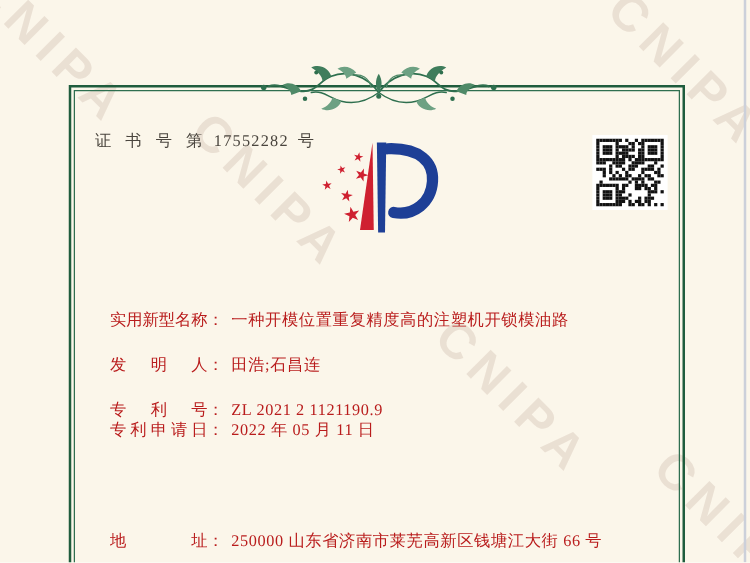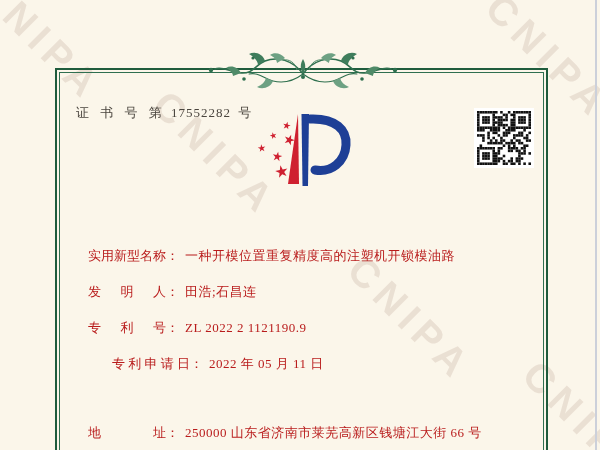--- a/index.html
+++ b/index.html
@@ -33,21 +33,21 @@
   .cert-no .pre{letter-spacing:4px;}
   .cert-no .num{margin-left:2px;letter-spacing:1px;font-family:Liberation Serif, serif;}
   .cert-no .suf{margin-left:4px;}
   .logo{position:absolute;left:250px;top:110px;}
   .qr{position:absolute;left:474px;top:108px;width:60px;height:60px;background:#fff;}
   .title{
     position:absolute;left:55px;top:182px;width:489px;text-align:center;
     font-size:30px;font-weight:600;letter-spacing:5px;color:#141414;
   }
   .field-row{position:absolute;left:88px;font-size:13px;color:#b91c1c;white-space:nowrap;}
-  .row0{top:247px;}.row1{top:283px;}.row2{top:319px;}.row3{top:355px;margin-left:24px;}.row4{top:391px;}.row5{top:424px;text-decoration:underline;}
+  .row0{top:247px;}.row1{top:283px;}.row2{top:319px;}.row3{top:335px;}.row4{top:391px;}.row5{top:424px;text-decoration:underline;}
   .f-label{display:inline-block;width:78px;text-align:justify;text-align-last:justify;vertical-align:bottom;}
   .f-colon{display:inline-block;}
   .f-value{display:inline-block;margin-left:6px;letter-spacing:.5px;}
 </style>
 </head>
 <body>
 
 <div class="page">
 
   <div class="watermark wm1">CNIPA</div>
@@ -354,21 +354,21 @@
       </svg></div>
 
 
   <div class="field-row row0">
     <span class="f-label">实用新型名称</span><span class="f-colon">：</span><span class="f-value">一种开模位置重复精度高的注塑机开锁模油路</span>
   </div>
   <div class="field-row row1">
     <span class="f-label">发明人</span><span class="f-colon">：</span><span class="f-value">田浩;石昌连</span>
   </div>
   <div class="field-row row2">
-    <span class="f-label">专利号</span><span class="f-colon">：</span><span class="f-value">ZL 2022 2 1121190.9</span>
+    <span class="f-label">专利号</span><span class="f-colon">：</span><span class="f-value">ZL 2021 2 1121190.9</span>
   </div>
   <div class="field-row row3">
     <span class="f-label">专利申请日</span><span class="f-colon">：</span><span class="f-value">2022 年 05 月 11 日</span>
   </div>
   <div class="field-row row5">
     <span class="f-label">地址</span><span class="f-colon">：</span><span class="f-value">250000 山东省济南市莱芜高新区钱塘江大街 66 号</span>
   </div>
 
 </div>
 

